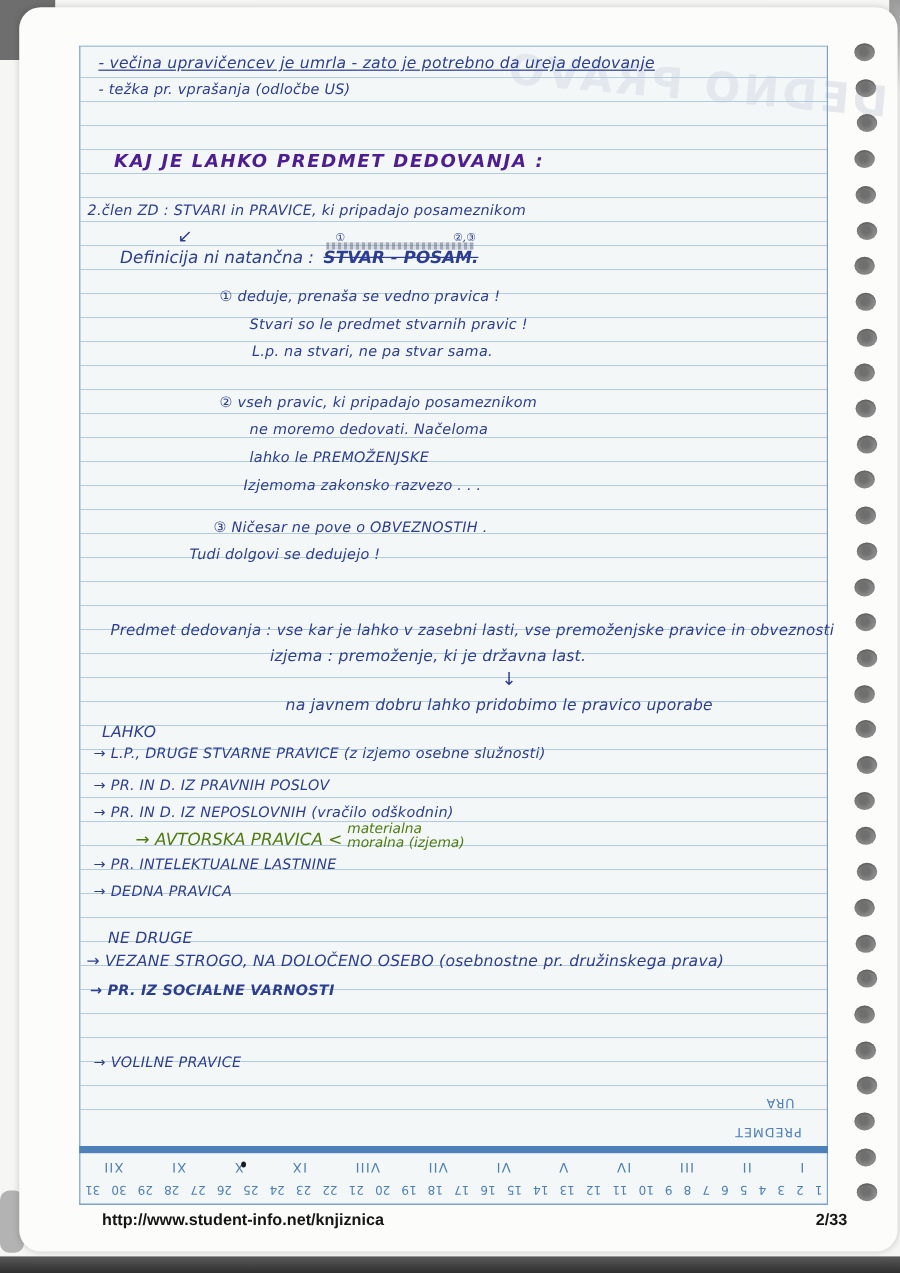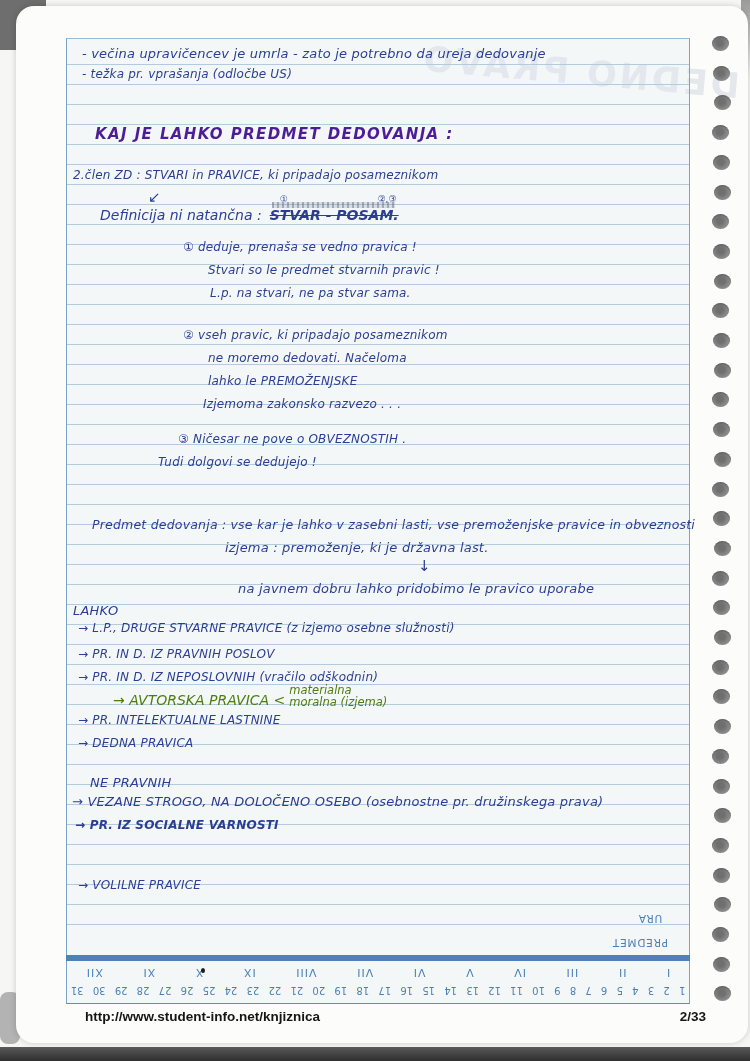--- a/index.html
+++ b/index.html
@@ -94,45 +94,45 @@
       <span>Definicija ni natančna :</span><span class="struckwrap"><span class="circ c1">①</span><span class="circ c2">②,③</span><span class="scribble"></span><span class="struck">STVAR - POSAM.</span></span>
     </div>
 
     <div class="avt">
       <span>→ AVTORSKA PRAVICA &lt;</span>
       <span class="stack">
         <span>materialna</span>
         <span>moralna (izjema)</span>
       </span>
     </div>
-  <div class="note c-md" style="left: 82px; top: 45px;">- večina upravičencev je umrla - zato je potrebno da ureja dedovanje</div>
+  <div class="note c-md" style="left: 82px; top: 45px; text-decoration: underline;">- večina upravičencev je umrla - zato je potrebno da ureja dedovanje</div>
       <div class="note" style="left: 82px; top: 66px;">- težka pr. vprašanja (odločbe US)</div>
       <div class="note c-green" style="left: 95px; top: 126px;">KAJ JE LAHKO PREDMET DEDOVANJA :</div>
       <div class="note" style="left: 73px; top: 167px;">2.člen ZD : STVARI in PRAVICE, ki pripadajo posameznikom</div>
       <div class="note c-arrow" style="left: 148px; top: 189px;">↙</div>
       <div class="note" style="left: 183px; top: 239px;">① deduje, prenaša se vedno pravica !</div>
       <div class="note" style="left: 208px; top: 262px;">Stvari so le predmet stvarnih pravic !</div>
       <div class="note" style="left: 210px; top: 285px;">L.p. na stvari, ne pa stvar sama.</div>
       <div class="note" style="left: 183px; top: 327px;">② vseh pravic, ki pripadajo posameznikom</div>
       <div class="note" style="left: 208px; top: 350px;">ne moremo dedovati. Načeloma</div>
       <div class="note" style="left: 208px; top: 373px;">lahko le PREMOŽENJSKE</div>
       <div class="note" style="left: 203px; top: 396px;">Izjemoma zakonsko razvezo . . .</div>
       <div class="note" style="left: 178px; top: 431px;">③ Ničesar ne pove o OBVEZNOSTIH .</div>
       <div class="note" style="left: 158px; top: 454px;">Tudi dolgovi se dedujejo !</div>
       <div class="note c-sm" style="left: 92px; top: 516px;">Predmet dedovanja : vse kar je lahko v zasebni lasti, vse premoženjske pravice in obveznosti</div>
       <div class="note c-md" style="left: 225px; top: 539px;">izjema : premoženje, ki je državna last.</div>
       <div class="note c-arrow" style="left: 418px; top: 558px;">↓</div>
       <div class="note c-md" style="left: 238px; top: 580px;">na javnem dobru lahko pridobimo le pravico uporabe</div>
-      <div class="note c-md" style="left: 73px; top: 602px;">LAHKO</div>
+      <div class="note c-md" style="left: 85px; top: 602px;">LAHKO</div>
       <div class="note" style="left: 78px; top: 620px;">→ L.P., DRUGE STVARNE PRAVICE (z izjemo osebne služnosti)</div>
       <div class="note" style="left: 78px; top: 646px;">→ PR. IN D. IZ PRAVNIH POSLOV</div>
       <div class="note" style="left: 78px; top: 669px;">→ PR. IN D. IZ NEPOSLOVNIH (vračilo odškodnin)</div>
       <div class="note" style="left: 78px; top: 712px;">→ PR. INTELEKTUALNE LASTNINE</div>
       <div class="note" style="left: 78px; top: 735px;">→ DEDNA PRAVICA</div>
-      <div class="note c-md" style="left: 90px; top: 774px;">NE PRAVNIH</div>
+      <div class="note c-md" style="left: 90px; top: 774px;">NE DRUGE</div>
       <div class="note c-md" style="left: 72px; top: 793px;">→ VEZANE STROGO, NA DOLOČENO OSEBO (osebnostne pr. družinskega prava)</div>
       <div class="note" style="left: 75px; top: 817px; font-weight: bold;">→ PR. IZ SOCIALNE VARNOSTI</div>
       <div class="note" style="left: 78px; top: 877px;">→ VOLILNE PRAVICE</div>
     </div>
 
   <div class="band"></div>
   <div class="flip-row months" id="months-row">
       <span>I</span>
       <span>II</span>
       <span>III</span>

